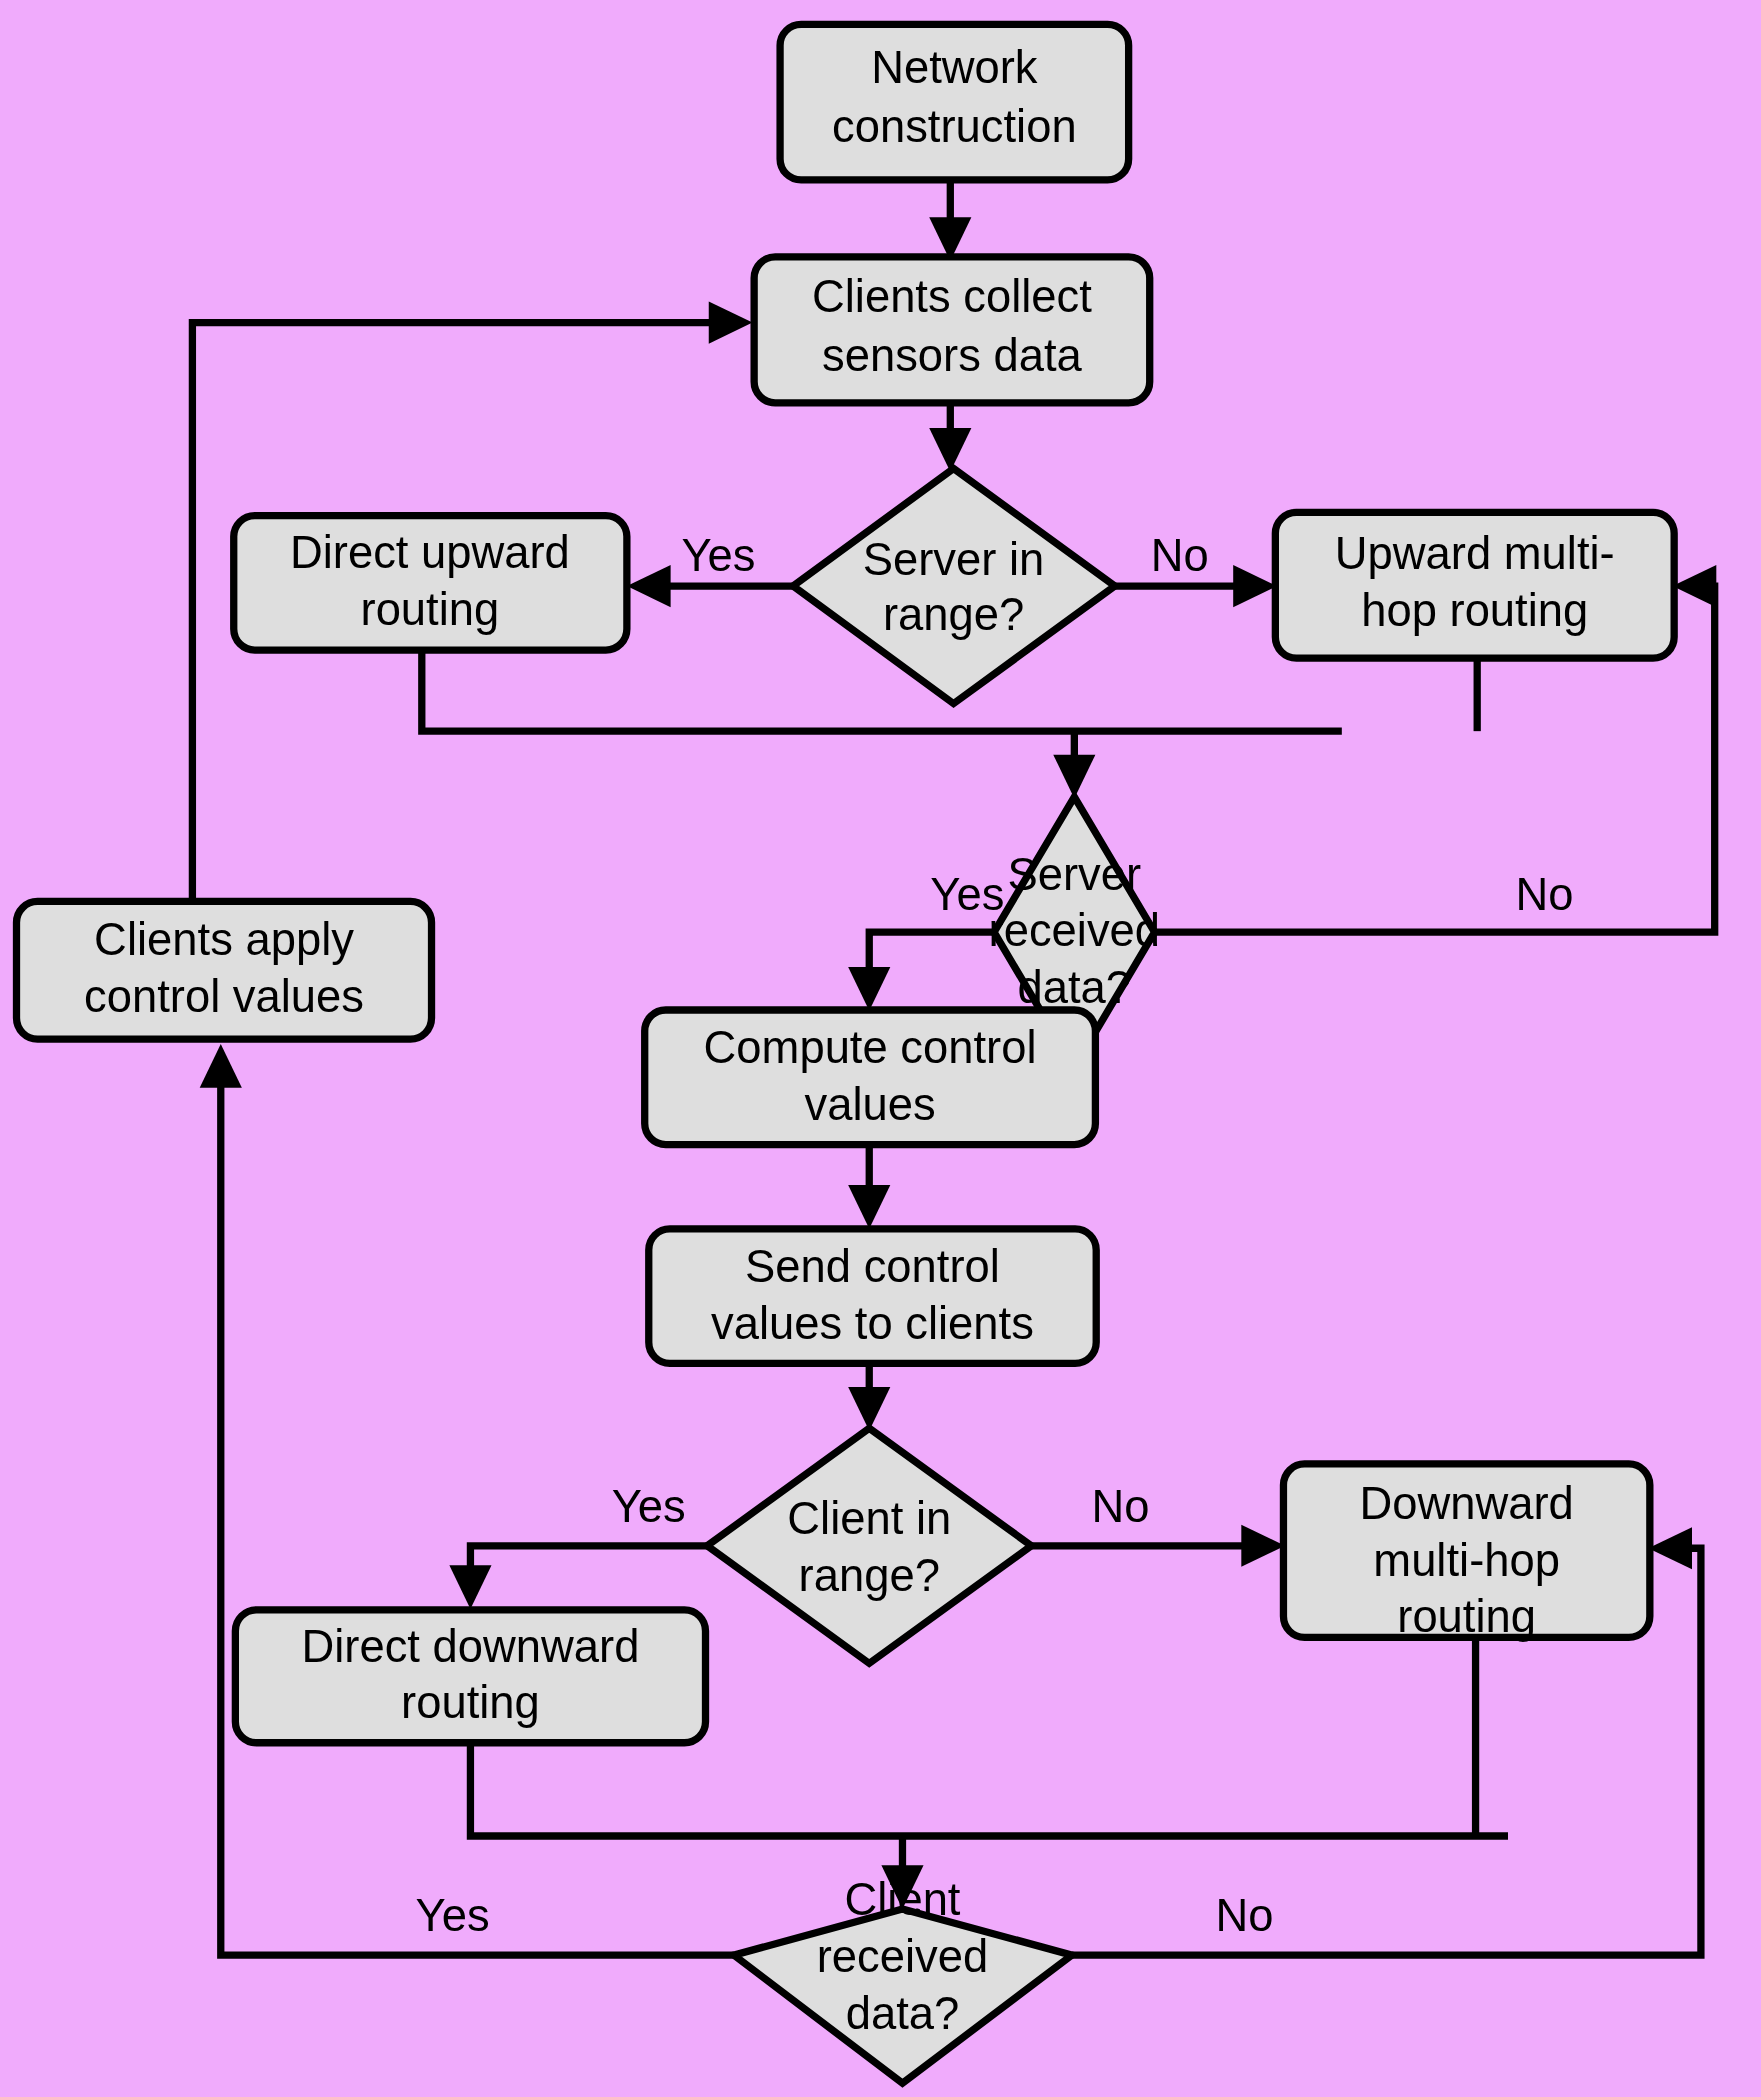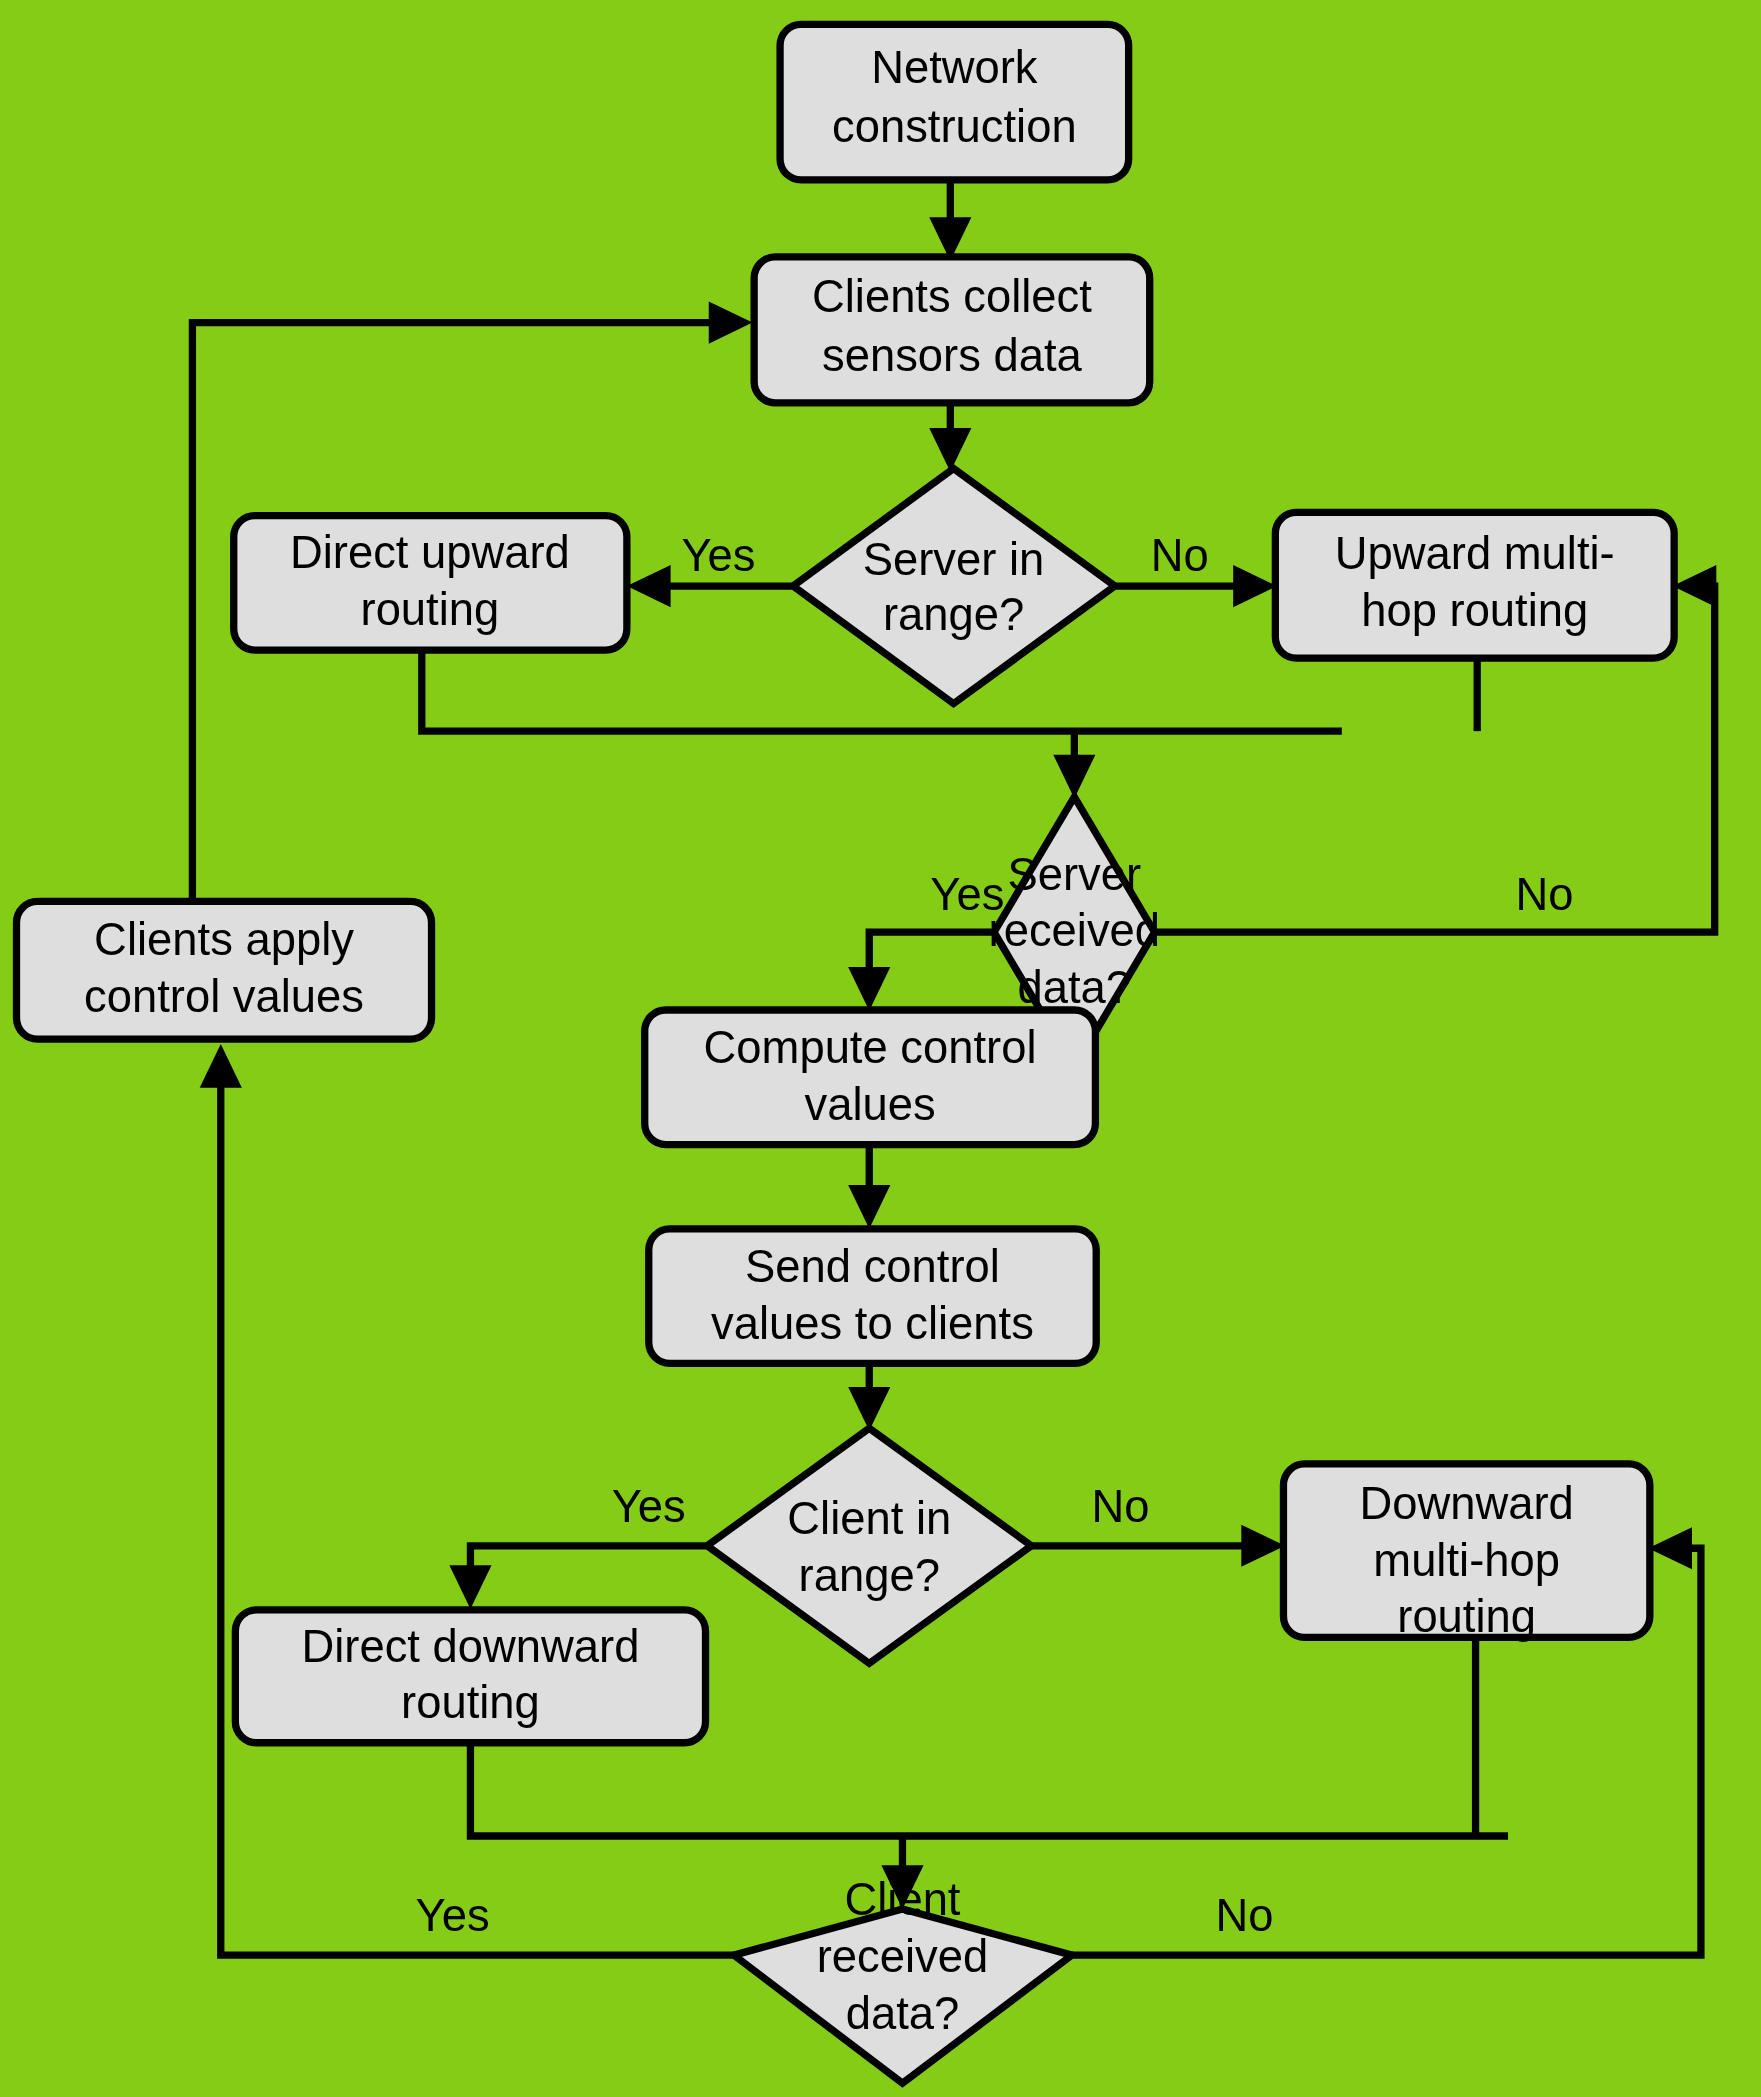--- a/index.html
+++ b/index.html
@@ -11,21 +11,21 @@
   body {
     width: 1762px;
     height: 2097px;
     font-family: "Liberation Sans", sans-serif;
     overflow: hidden;
   }
   #flow-root {
     position: relative;
     width: 1762px;
     height: 2097px;
-    background: #84cc16;
+    background: #f0abfc;
   }
   svg#flow-svg {
     position: absolute;
     left: 0;
     top: 0;
     width: 1762px;
     height: 2097px;
     display: block;
   }
   .node-shape {

